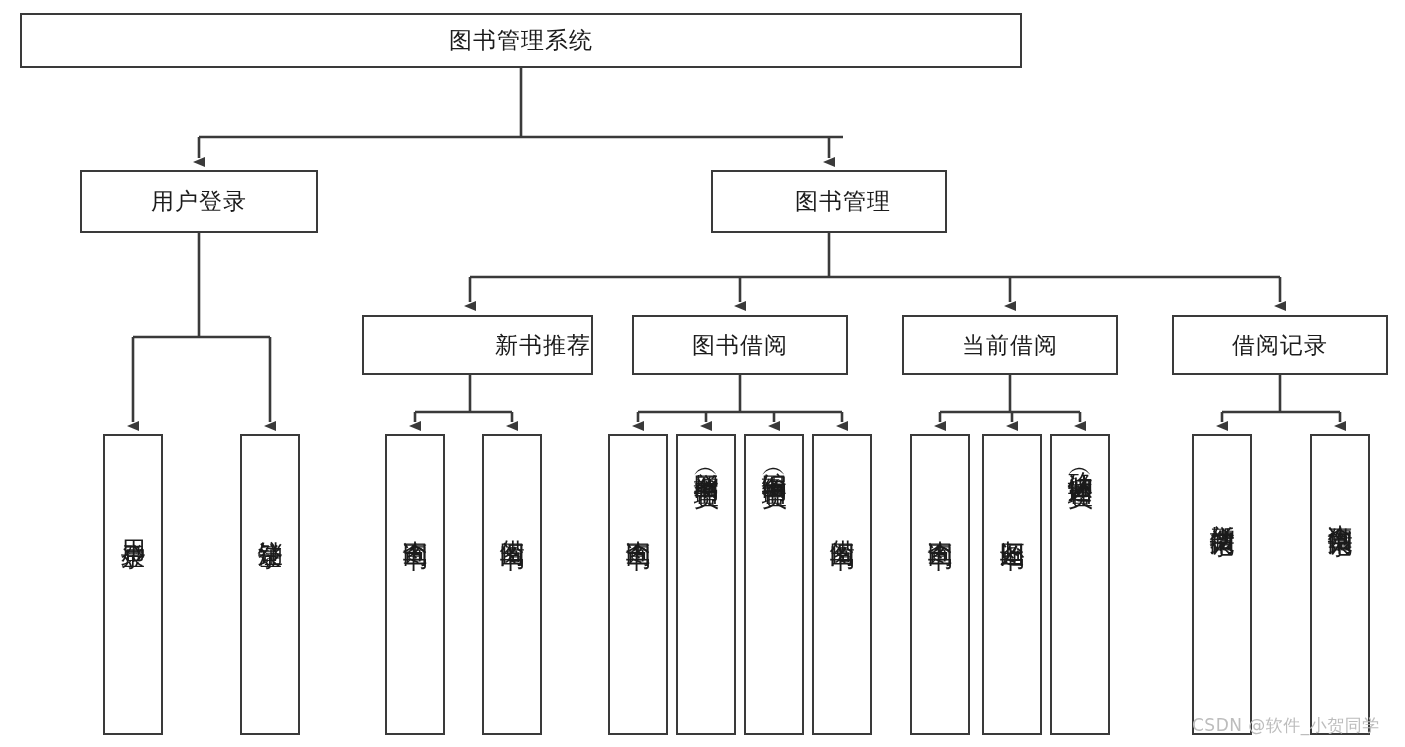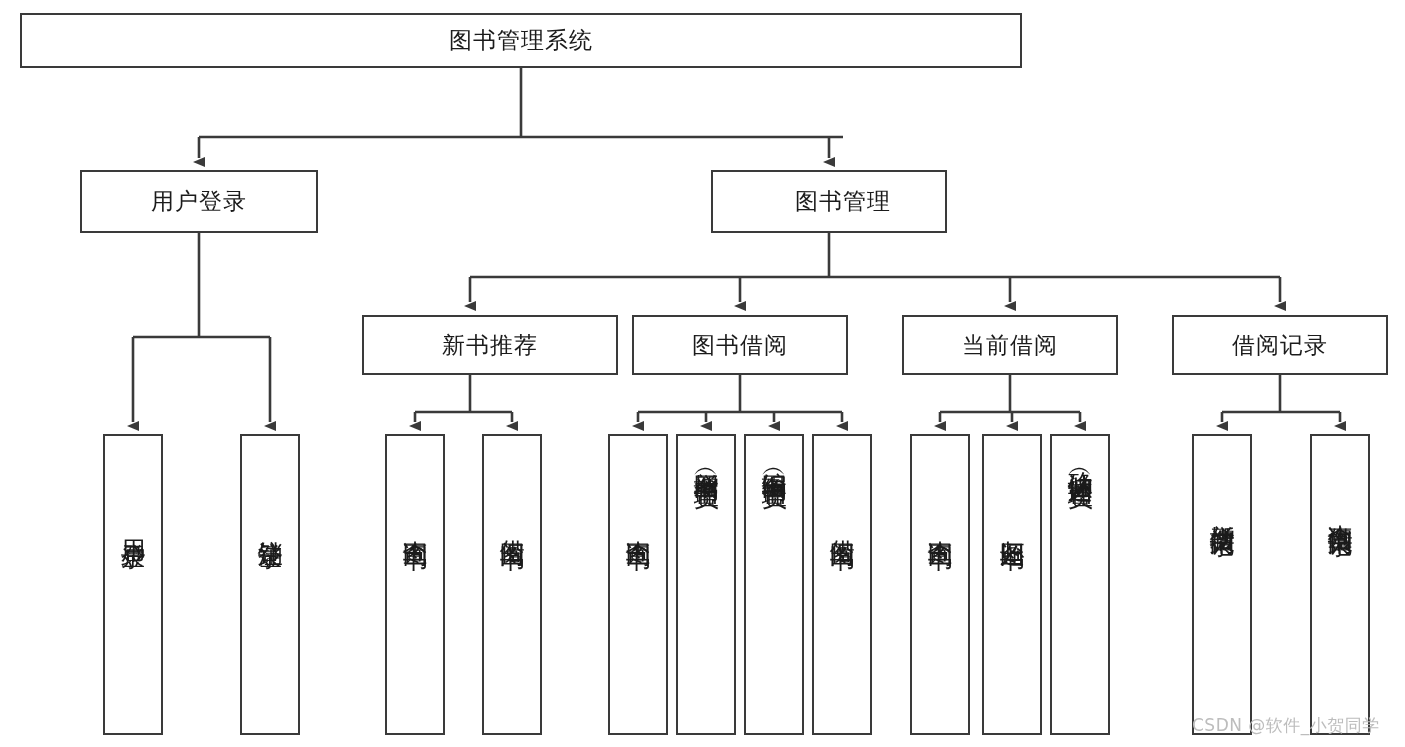--- a/index.html
+++ b/index.html
@@ -129,21 +129,21 @@
     <span>图书管理系统</span>
   </div>
 
   <div class="node horiz" id="n-l2-0" style="left: 80px; top: 170px; width: 238px; height: 63px;">
     <span>用户登录</span>
   </div>
   <div class="node horiz" id="n-l2-1" style="left: 711px; top: 170px; width: 236px; height: 63px; padding-left: 28px;">
     <span>图书管理</span>
   </div>
 
-  <div class="node horiz" id="n-l3-0" style="left: 362px; top: 315px; width: 256px; height: 60px;">
+  <div class="node horiz" id="n-l3-0" style="left: 362px; top: 315px; width: 231px; height: 60px; justify-content: flex-end;">
     <span>新书推荐</span>
   </div>
   <div class="node horiz" id="n-l3-2" style="left: 902px; top: 315px; width: 216px; height: 60px;">
     <span>当前借阅</span>
   </div>
   <div class="node horiz" id="n-l3-1" style="left: 632px; top: 315px; width: 216px; height: 60px;">
     <span>图书借阅</span>
   </div>
   <div class="node horiz" id="n-l3-3" style="left: 1172px; top: 315px; width: 216px; height: 60px; align-items: center;">
     <span>借阅记录</span>

